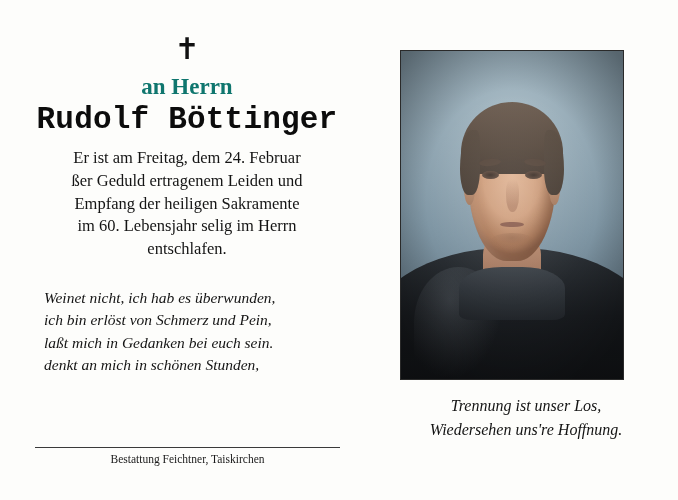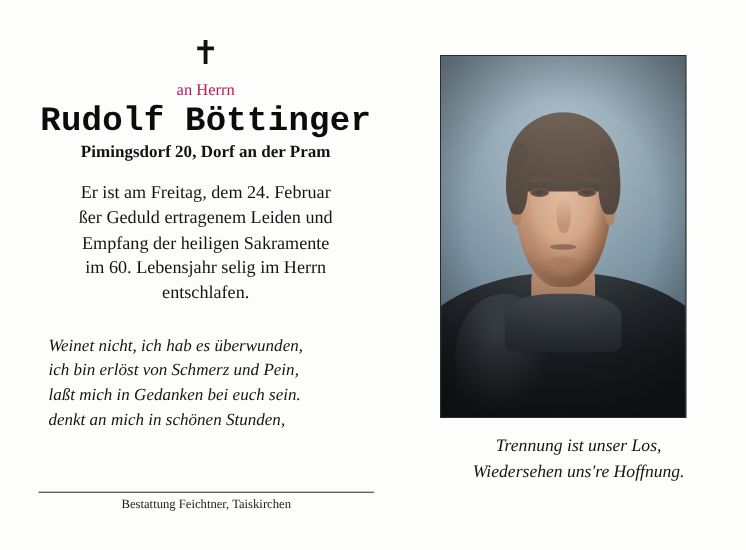--- a/index.html
+++ b/index.html
@@ -40,23 +40,24 @@
     letter-spacing: 0;
   }
   .memoriam {
     font-size: 16.5px;
     letter-spacing: 2.2px;
     font-variant: normal;
     margin: 10px 0 18px 0;
     color: #141414;
   }
   .an-herrn {
-    font-size: 15px;
+    font-size: 23px;
     margin: 0 0 2px 0;
-    color: #be185d;
+    color: #0f766e;
+    font-weight: bold;
   }
   .name {
     font-size: 31px;
     font-weight: bold;
     letter-spacing: 0.2px;
     margin: 2px 0 2px 0;
     color: #0c0c0c;
     font-family: Liberation Mono, monospace;
   }
   .address {
@@ -275,21 +276,20 @@
 </style>
 </head>
 <body>
 
 <div class="card">
 
   <div class="left">
     <div class="cross">✝</div>
     <div class="an-herrn">an Herrn</div>
     <div class="name">Rudolf Böttinger</div>
-    <div class="address">Pimingsdorf 20, Dorf an der Pram</div>
 
     <div class="body-text">
       <span class="ln">Er ist am Freitag, dem 24. Februar</span>
       <span class="ln">ßer Geduld ertragenem Leiden und</span>
       <span class="ln">Empfang der heiligen Sakramente</span>
       <span class="ln">im 60. Lebensjahr selig im Herrn</span>
       <span class="ln">entschlafen.</span>
     </div>
 
     <div class="verse">

